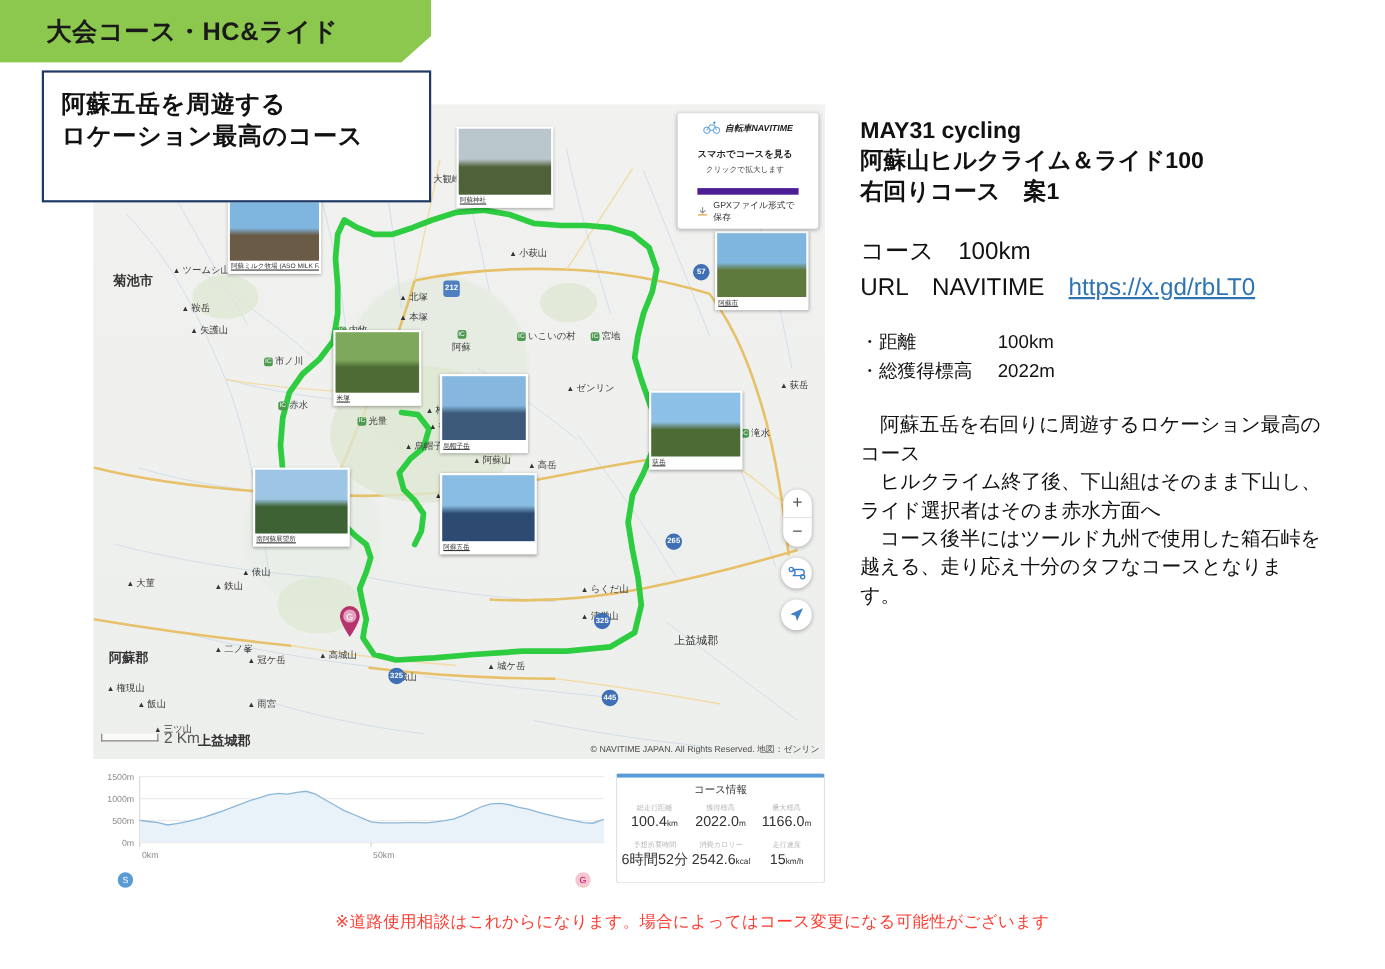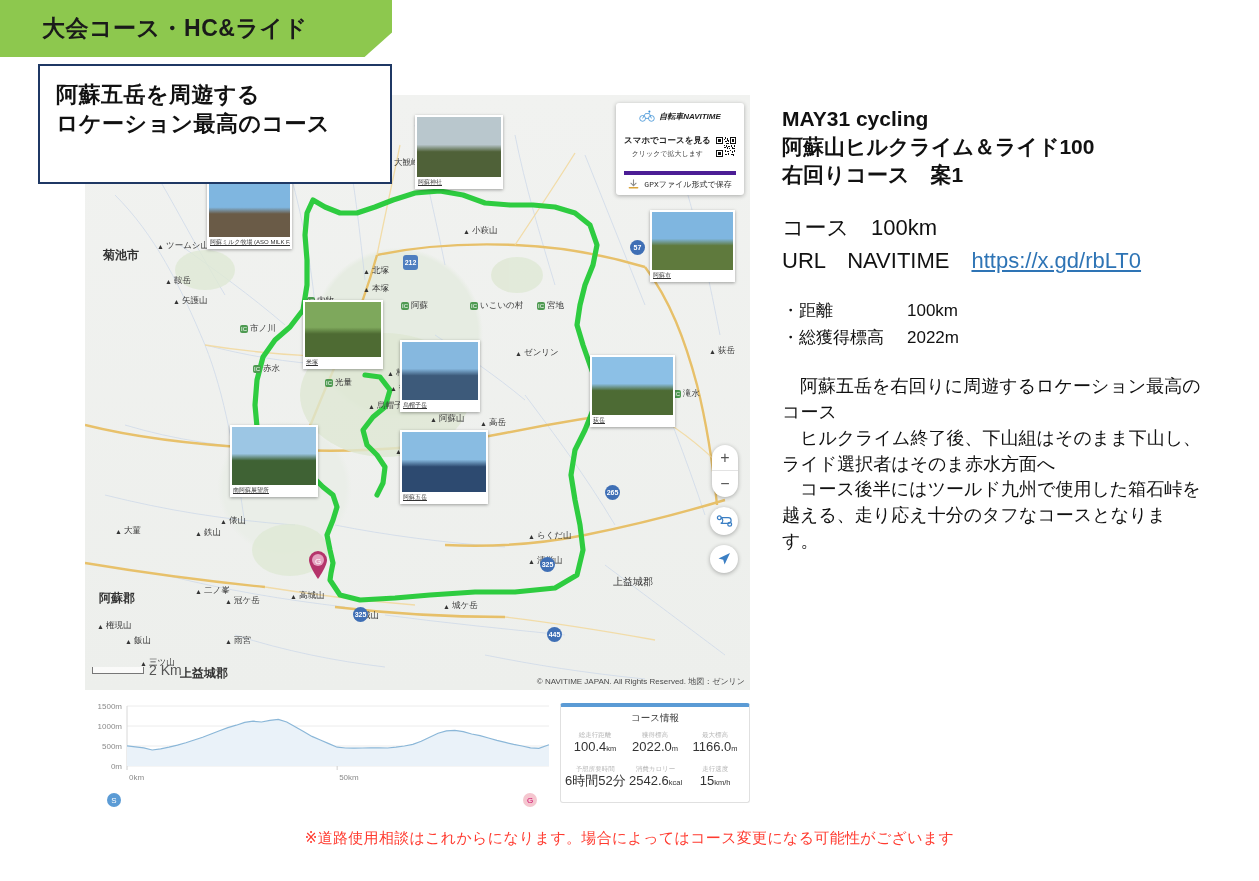--- a/index.html
+++ b/index.html
@@ -83,32 +83,32 @@
   .thumb { position: absolute; background: #fff; padding: 2px 2px 0 2px;
            box-shadow: 0 1px 3px rgba(0,0,0,.35); }
   .thumb .img { width: 100%; height: 100%; display: block; }
   .thumb .cap { font-size: 6px; color: #333; padding: 1px 1px 2px; white-space: nowrap;
                 overflow: hidden; text-decoration: underline; }
 
   
   .nt-box {
     position: absolute; right: 6px; top: 8px; width: 128px;
     background: #fff; border-radius: 3px; box-shadow: 0 1px 4px rgba(0,0,0,.3);
-    padding: 6px 8px 0; z-index: 20; margin-left: 16px;
+    padding: 6px 18px 0; z-index: 20; margin-left: 16px;
   }
   .nt-head { display:flex; align-items:center; gap:4px; justify-content:center; }
   .nt-logo { width: 16px; height: 14px; }
   .nt-brand { font-size: 8px; font-weight: bold; font-style: italic; color:#222; }
   .nt-mid { display:flex; align-items:center; gap:5px; margin-top:5px; }
   .nt-txt { flex:1; }
   .nt-t1 { font-size: 8.5px; font-weight: bold; color:#222; white-space: nowrap; }
   .nt-t2 { font-size: 7px; color:#444; text-align:center; margin-top:2px; }
   .qr { width: 38px; height: 38px; }
-  .nt-foot { border-top: 4px solid #4c1d95; margin-top: 5px; padding: 4px 0 5px;
-             display:flex; align-items:flex-end; justify-content:center; gap:5px;font-family:Liberation Mono, monospace; }
+  .nt-foot { border-top: 6px solid #4c1d95; margin-top: 5px; padding: 4px 0 5px;
+             display:flex; align-items:center; justify-content:center; gap:5px; }
   .nt-foot span { font-size: 8px; color: #333; }
 
   
   .zoomctl { position:absolute; right:12px; top:350px; width:26px;
              background:#fff; border-radius:13px; box-shadow:0 1px 4px rgba(0,0,0,.3); z-index:20; }
   .zoomctl div { height:26px; display:flex; align-items:center; justify-content:center;
                  font-size:16px; color:#555; cursor:pointer; }
   .zoomctl div:first-child { border-bottom:1px solid #e3e3e3; }
   .rndbtn { position:absolute; right:12px; width:28px; height:28px; border-radius:50%;
             background:#fff; box-shadow:0 1px 4px rgba(0,0,0,.3);
@@ -383,21 +383,21 @@
           <span>市ノ川</span>
         </div>
         <div class="poi" style="left: 168px; top: 268px;">
           <span class="ic-badge">IC</span>
           <span>赤水</span>
         </div>
         <div class="poi" style="left: 240px; top: 282px;">
           <span class="ic-badge">IC</span>
           <span>光量</span>
         </div>
-        <div class="poi" style="left: 316px; top: 205px;">
+        <div class="poi" style="left: 326px; top: 205px; flex-direction: column;">
           <span class="ic-badge">IC</span>
           <span>阿蘇</span>
         </div>
         <div class="poi" style="left: 385px; top: 205px;">
           <span class="ic-badge">IC</span>
           <span>いこいの村</span>
         </div>
         <div class="poi" style="left: 452px; top: 205px;">
           <span class="ic-badge">IC</span>
           <span>宮地</span>

